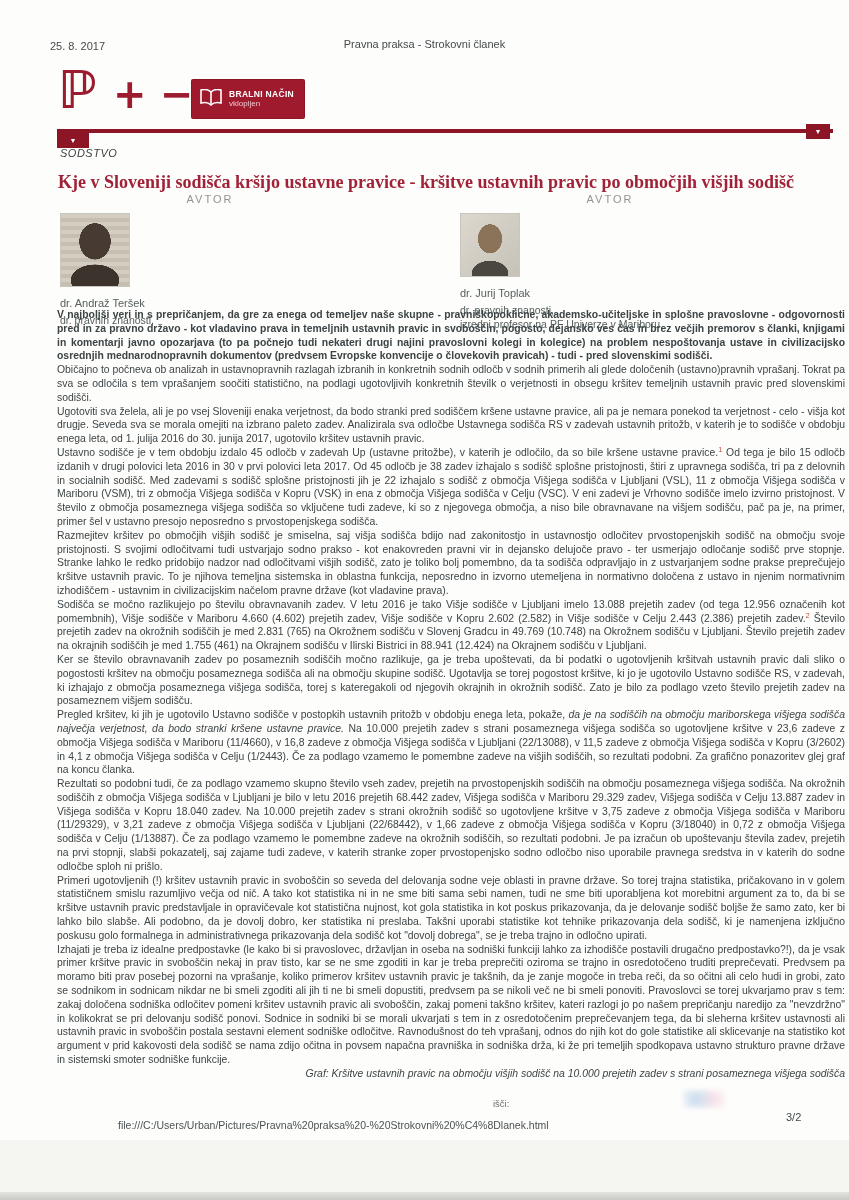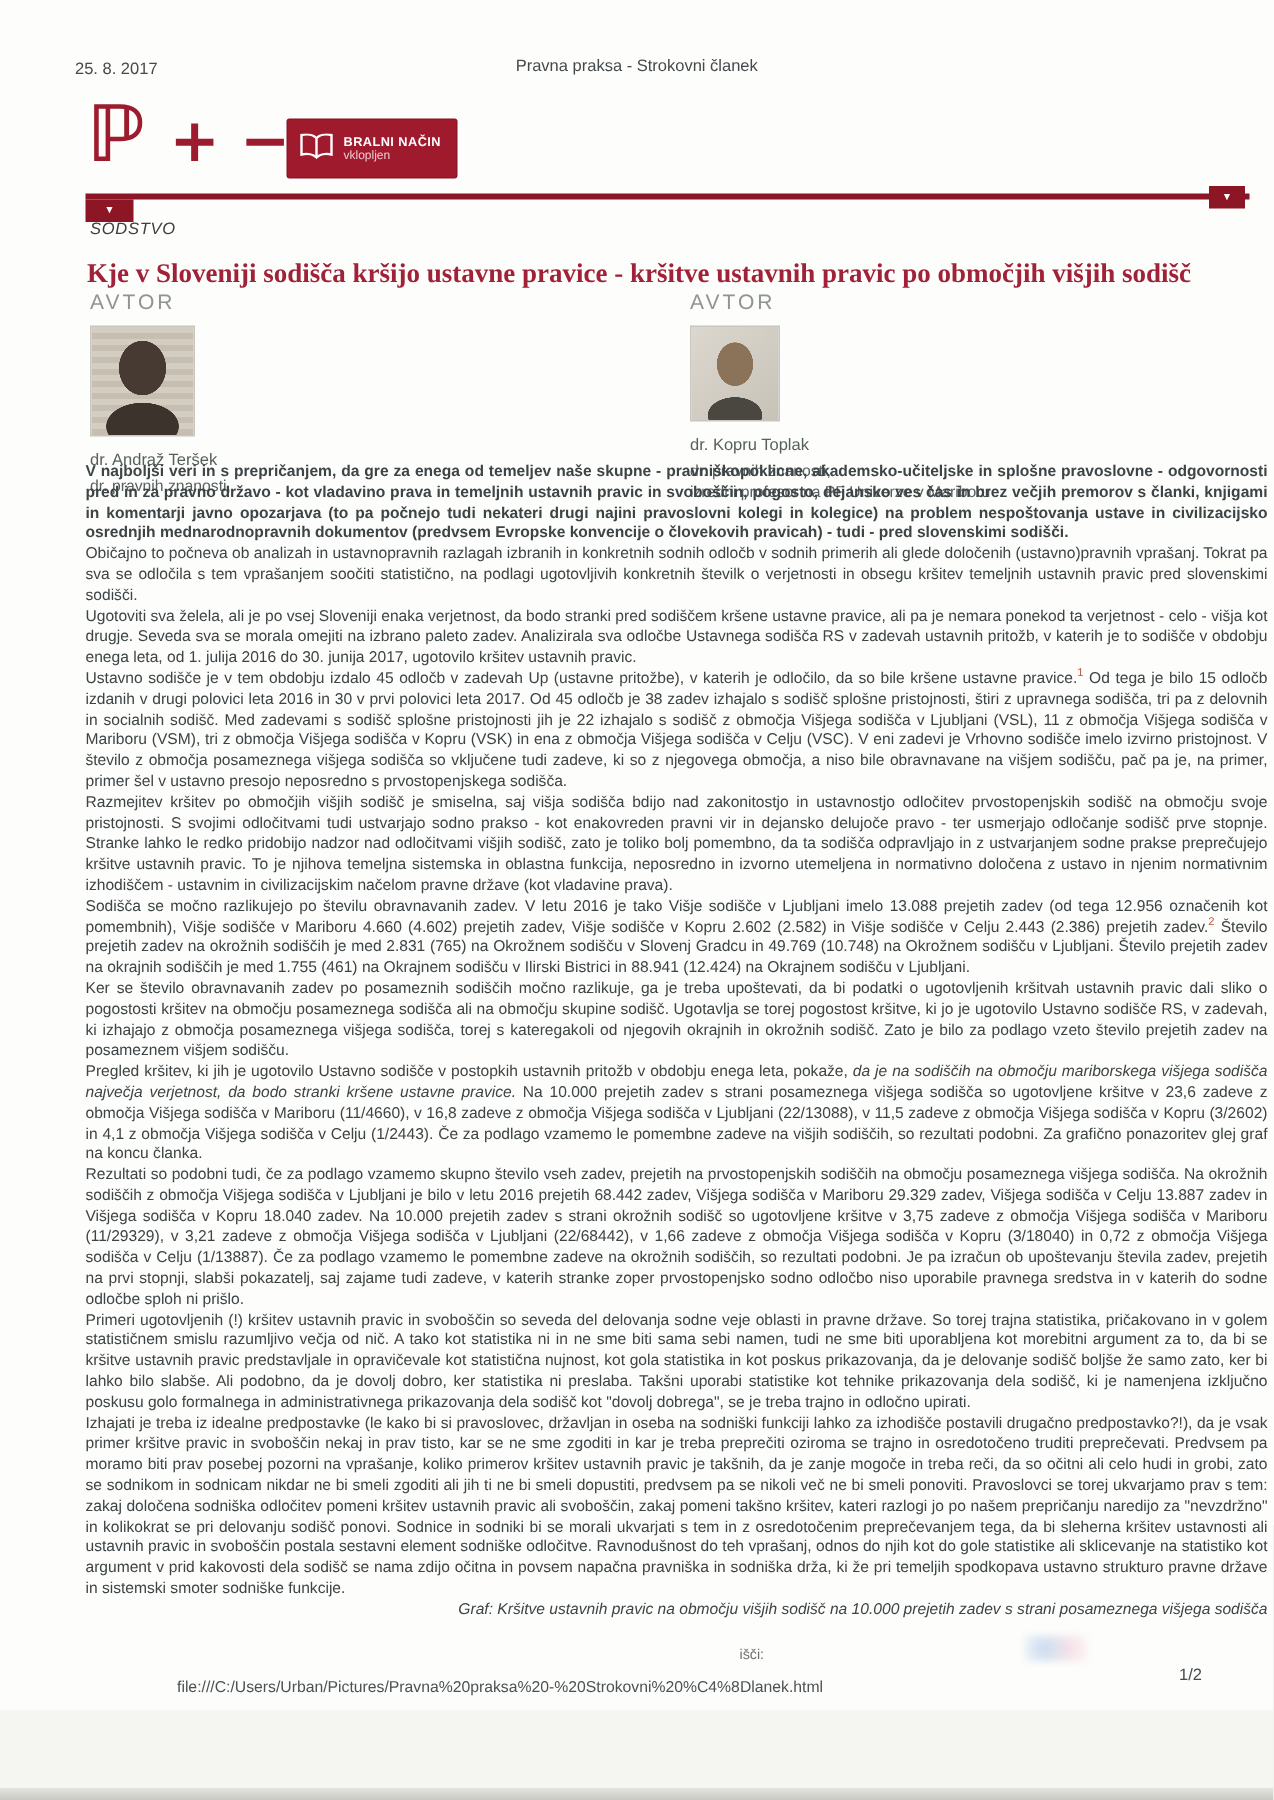--- a/index.html
+++ b/index.html
@@ -31,21 +31,21 @@
            display:flex;align-items:center;justify-content:center;font-size:7px;cursor:pointer;}
   .end-box.left{left:57px;top:133px;}
   .end-box.right{left:806px;top:124px;width:24px;}
   
   .section-label{position:absolute;left:60px;top:147px;font-size:11px;font-style:italic;color:#3d4042;letter-spacing:.5px;}
   .article-title{position:absolute;left:58px;top:160px;width:788px;
                  font-family:"Liberation Serif","DejaVu Serif",serif;
                  font-size:18px;font-weight:700;color:#a02238;white-space:nowrap;}
   .authors{position:absolute;left:60px;top:193px;display:flex;gap:100px;}
   .author{width:300px;}
-  .avtor-label{font-size:14px;letter-spacing:2px;color:#8f9494;margin-bottom:8px;}
+  .avtor-label{font-size:11px;letter-spacing:2px;color:#8f9494;margin-bottom:8px;text-align:center;}
   .photo{width:68px;height:72px;margin-bottom:10px;border:1px solid #c9c6bd;}
   .photo.p1{background:
       radial-gradient(ellipse 26px 30px at 50% 38%, #473a32 60%, transparent 61%),
       radial-gradient(ellipse 40px 26px at 50% 92%, #3c332c 60%, transparent 61%),
       repeating-linear-gradient(180deg,#d4cec2 0 4px,#c6bfb1 4px 8px);}
   .photo.p2{width:58px;height:62px;background:
       radial-gradient(ellipse 20px 24px at 50% 40%, #8a7358 60%, transparent 61%),
       radial-gradient(ellipse 30px 20px at 50% 95%, #4a4741 60%, transparent 61%),
       linear-gradient(135deg,#ddd8cf,#c7c2b8);}
   .author .name{font-size:11px;color:#56605f;margin-bottom:4px;}
@@ -106,21 +106,21 @@
   <div class="authors">
     <div class="author">
       <div class="avtor-label">AVTOR</div>
       <div class="photo p1"></div>
       <div class="name">dr. Andraž Teršek</div>
       <div class="desc">dr. pravnih znanosti,</div>
     </div>
     <div class="author">
       <div class="avtor-label">AVTOR</div>
       <div class="photo p2"></div>
-      <div class="name">dr. Kopru Toplak</div>
+      <div class="name">dr. Jurij Toplak</div>
       <div class="desc">dr. pravnih znanosti,</div>
       <div class="desc">izredni profesor na PF Univerze v Mariboru</div>
     </div>
   </div>
 
   <div class="article-body">
       <p class="para"><span class="pt-bold">V najboljši veri in s prepričanjem, da gre za enega od temeljev naše skupne - pravniškopoklicne, akademsko-učiteljske in splošne pravoslovne - odgovornosti pred in za pravno državo - kot vladavino prava in temeljnih ustavnih pravic in svoboščin, pogosto, dejansko ves čas in brez večjih premorov s članki, knjigami in komentarji javno opozarjava (to pa počnejo tudi nekateri drugi najini pravoslovni kolegi in kolegice) na problem nespoštovanja ustave in civilizacijsko osrednjih mednarodnopravnih dokumentov (predvsem Evropske konvencije o človekovih pravicah) - tudi - pred slovenskimi sodišči.</span></p>
       <p class="para"><span class="pt-normal">Običajno to počneva ob analizah in ustavnopravnih razlagah izbranih in konkretnih sodnih odločb v sodnih primerih ali glede določenih (ustavno)pravnih vprašanj. Tokrat pa sva se odločila s tem vprašanjem soočiti statistično, na podlagi ugotovljivih konkretnih številk o verjetnosti in obsegu kršitev temeljnih ustavnih pravic pred slovenskimi sodišči.</span></p>
       <p class="para"><span class="pt-normal">Ugotoviti sva želela, ali je po vsej Sloveniji enaka verjetnost, da bodo stranki pred sodiščem kršene ustavne pravice, ali pa je nemara ponekod ta verjetnost - celo - višja kot drugje. Seveda sva se morala omejiti na izbrano paleto zadev. Analizirala sva odločbe Ustavnega sodišča RS v zadevah ustavnih pritožb, v katerih je to sodišče v obdobju enega leta, od 1. julija 2016 do 30. junija 2017, ugotovilo kršitev ustavnih pravic.</span></p>
       <p class="para"><span class="pt-normal">Ustavno sodišče je v tem obdobju izdalo 45 odločb v zadevah Up (ustavne pritožbe), v katerih je odločilo, da so bile kršene ustavne pravice.</span><sup class="pt-sup">1</sup><span class="pt-normal"> Od tega je bilo 15 odločb izdanih v drugi polovici leta 2016 in 30 v prvi polovici leta 2017. Od 45 odločb je 38 zadev izhajalo s sodišč splošne pristojnosti, štiri z upravnega sodišča, tri pa z delovnih in socialnih sodišč. Med zadevami s sodišč splošne pristojnosti jih je 22 izhajalo s sodišč z območja Višjega sodišča v Ljubljani (VSL), 11 z območja Višjega sodišča v Mariboru (VSM), tri z območja Višjega sodišča v Kopru (VSK) in ena z območja Višjega sodišča v Celju (VSC). V eni zadevi je Vrhovno sodišče imelo izvirno pristojnost. V število z območja posameznega višjega sodišča so vključene tudi zadeve, ki so z njegovega območja, a niso bile obravnavane na višjem sodišču, pač pa je, na primer, primer šel v ustavno presojo neposredno s prvostopenjskega sodišča.</span></p>
@@ -132,15 +132,15 @@
       <p class="para"><span class="pt-normal">Primeri ugotovljenih (!) kršitev ustavnih pravic in svoboščin so seveda del delovanja sodne veje oblasti in pravne države. So torej trajna statistika, pričakovano in v golem statističnem smislu razumljivo večja od nič. A tako kot statistika ni in ne sme biti sama sebi namen, tudi ne sme biti uporabljena kot morebitni argument za to, da bi se kršitve ustavnih pravic predstavljale in opravičevale kot statistična nujnost, kot gola statistika in kot poskus prikazovanja, da je delovanje sodišč boljše že samo zato, ker bi lahko bilo slabše. Ali podobno, da je dovolj dobro, ker statistika ni preslaba. Takšni uporabi statistike kot tehnike prikazovanja dela sodišč, ki je namenjena izključno poskusu golo formalnega in administrativnega prikazovanja dela sodišč kot "dovolj dobrega", se je treba trajno in odločno upirati.</span></p>
       <p class="para"><span class="pt-normal">Izhajati je treba iz idealne predpostavke (le kako bi si pravoslovec, državljan in oseba na sodniški funkciji lahko za izhodišče postavili drugačno predpostavko?!), da je vsak primer kršitve pravic in svoboščin nekaj in prav tisto, kar se ne sme zgoditi in kar je treba preprečiti oziroma se trajno in osredotočeno truditi preprečevati. Predvsem pa moramo biti prav posebej pozorni na vprašanje, koliko primerov kršitev ustavnih pravic je takšnih, da je zanje mogoče in treba reči, da so očitni ali celo hudi in grobi, zato se sodnikom in sodnicam nikdar ne bi smeli zgoditi ali jih ti ne bi smeli dopustiti, predvsem pa se nikoli več ne bi smeli ponoviti. Pravoslovci se torej ukvarjamo prav s tem: zakaj določena sodniška odločitev pomeni kršitev ustavnih pravic ali svoboščin, zakaj pomeni takšno kršitev, kateri razlogi jo po našem prepričanju naredijo za "nevzdržno" in kolikokrat se pri delovanju sodišč ponovi. Sodnice in sodniki bi se morali ukvarjati s tem in z osredotočenim preprečevanjem tega, da bi sleherna kršitev ustavnosti ali ustavnih pravic in svoboščin postala sestavni element sodniške odločitve. Ravnodušnost do teh vprašanj, odnos do njih kot do gole statistike ali sklicevanje na statistiko kot argument v prid kakovosti dela sodišč se nama zdijo očitna in povsem napačna pravniška in sodniška drža, ki že pri temeljih spodkopava ustavno strukturo pravne države in sistemski smoter sodniške funkcije.</span></p>
       <p class="para graf"><span class="pt-italic">Graf: Kršitve ustavnih pravic na območju višjih sodišč na 10.000 prejetih zadev s strani posameznega višjega sodišča</span></p>
     </div>
 
   <div class="search-label">išči:</div>
   <div class="smudge-icon"></div>
   <div class="scan-wash"></div>
   <div class="scan-edge"></div>
   <div class="file-url">file:///C:/Users/Urban/Pictures/Pravna%20praksa%20-%20Strokovni%20%C4%8Dlanek.html</div>
-  <div class="page-num">1/2</div>
+  <div class="page-num">3/2</div>
 
 </div>
 
 </body></html>

